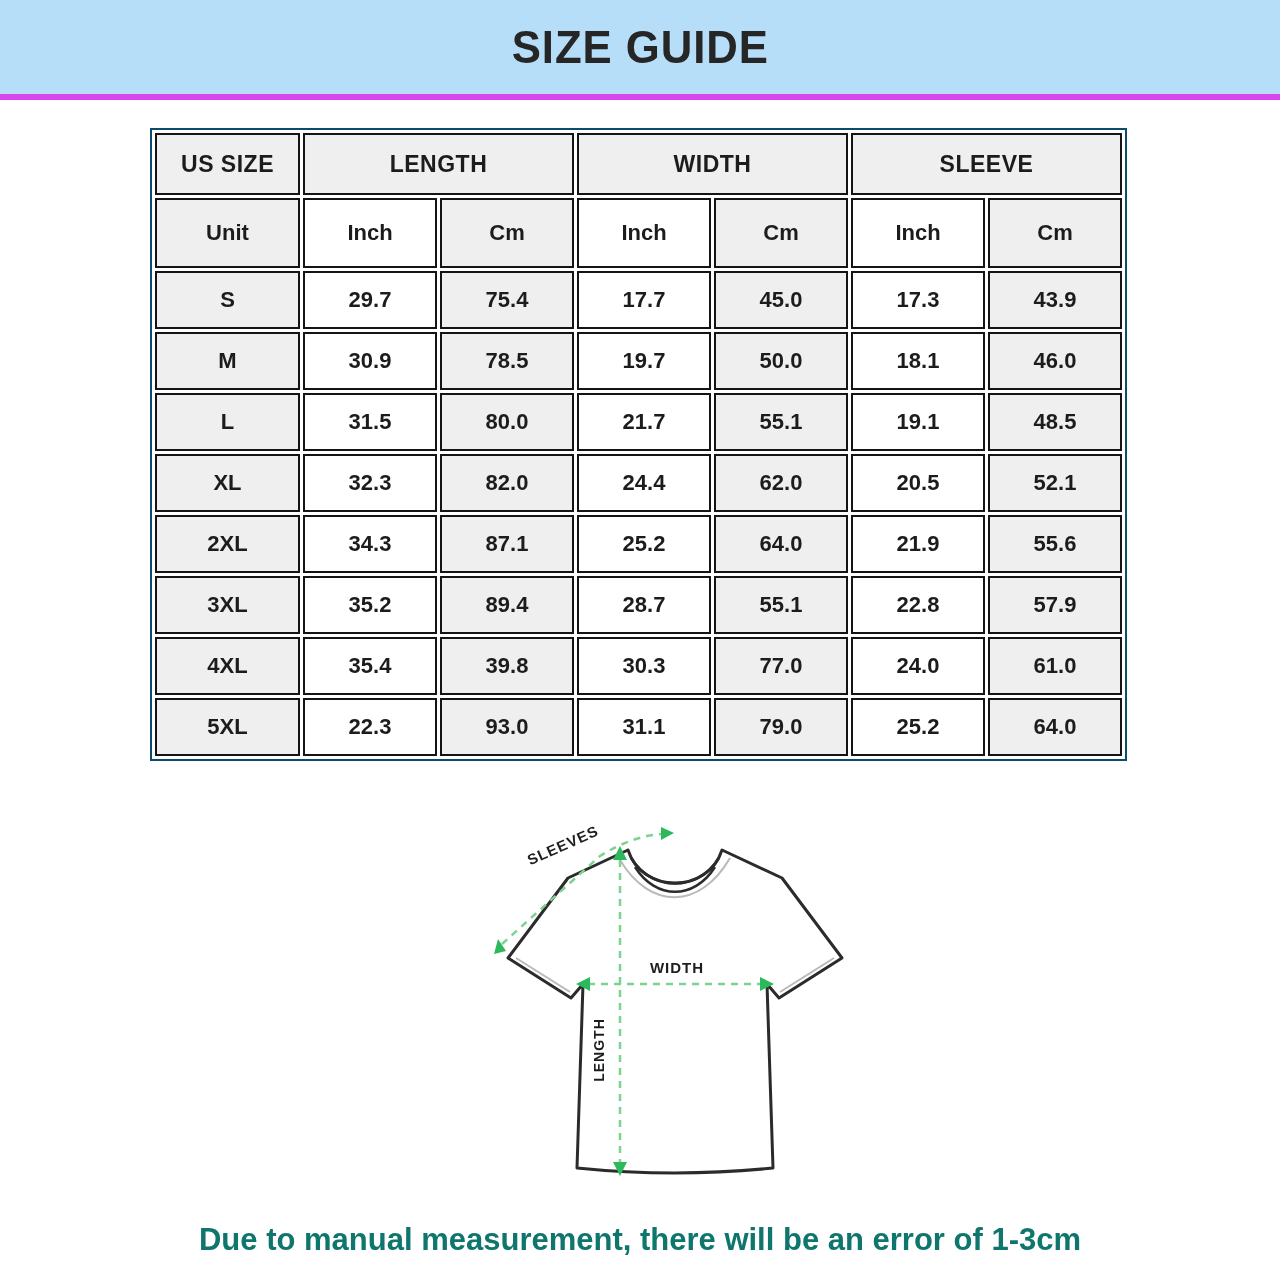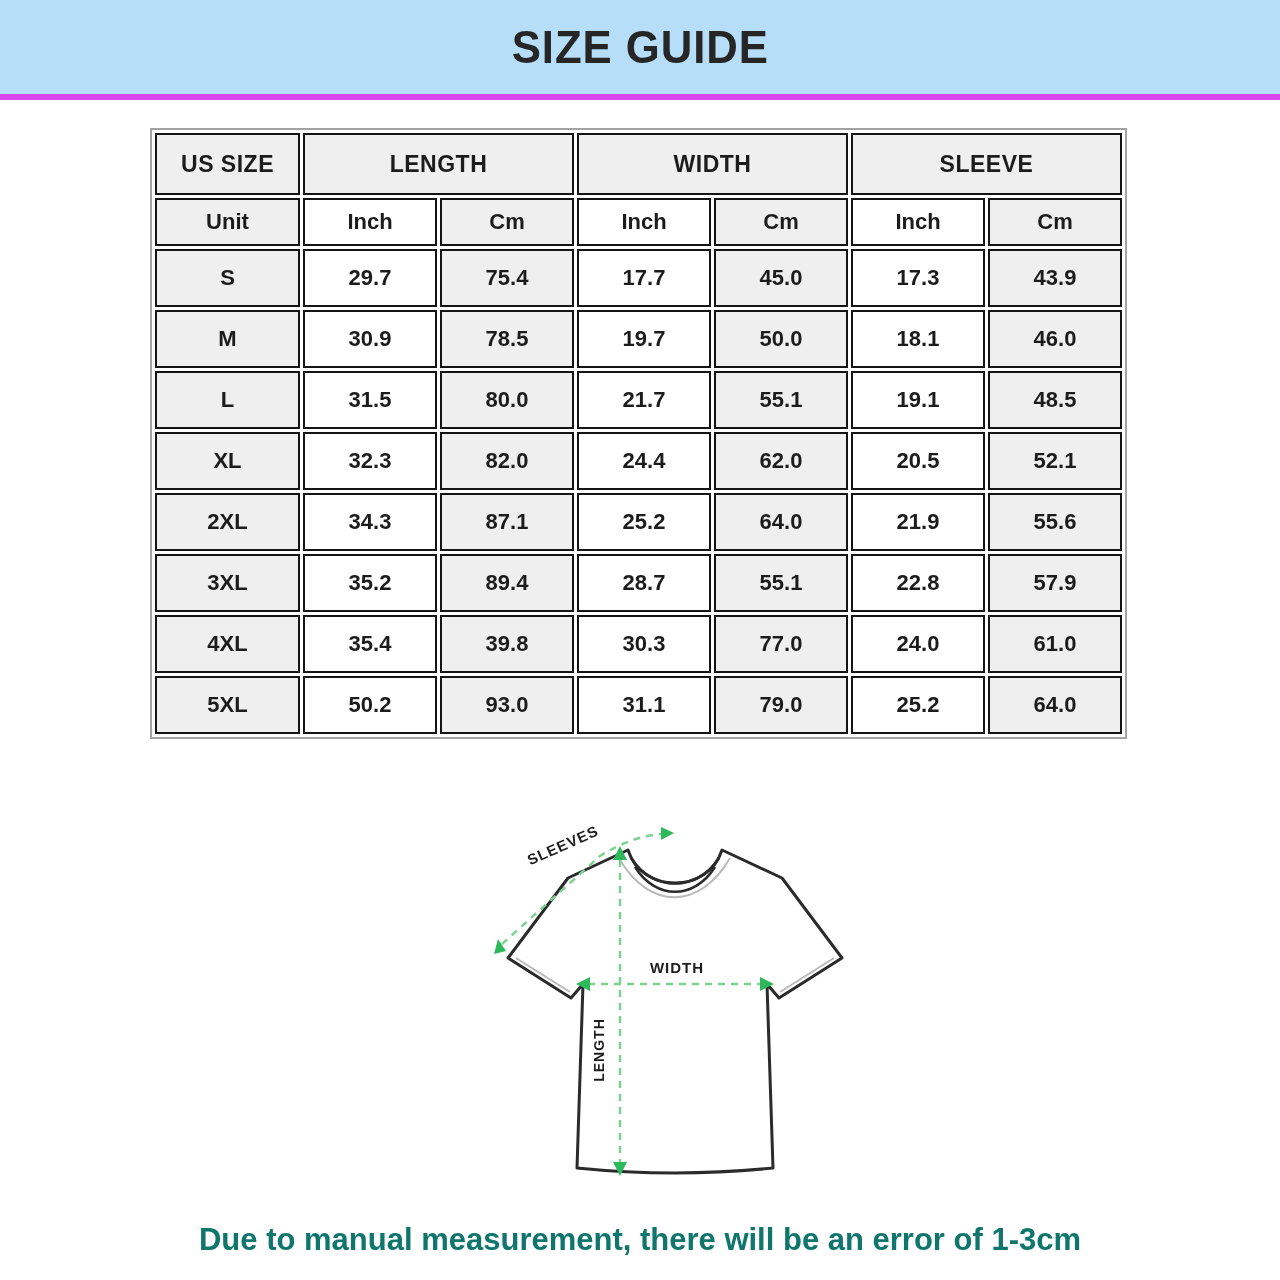--- a/index.html
+++ b/index.html
@@ -10,25 +10,25 @@
   
   .banner { position:absolute; left:0; top:0; width:1280px; height:100px;
     background:#b6def9; border-bottom:6px solid #d946ef;
     display:flex; align-items:center; justify-content:center; }
   .banner h1 { font-size:46px; font-weight:800; color:#262626; letter-spacing:1px;
     transform:scaleX(0.95); }
 
   
   .size-table { position:absolute; left:150px; top:128px; width:977px;
     border-collapse:separate; border-spacing:3px; background:#ffffff;
-    border:2px solid #a3a3a3; table-layout:fixed; }
+    border:2px solid #0c4a6e; table-layout:fixed; }
   .size-table th, .size-table td { border:2px solid #141414; text-align:center;
     vertical-align:middle; color:#1c1c1c; }
   .size-table .group-row th { height:62px; font-size:23px; font-weight:bold; letter-spacing:0.5px; }
-  .size-table .unit-row th { height:48px; font-size:22px; font-weight:bold; }
+  .size-table .unit-row th { height:70px; font-size:22px; font-weight:bold; }
   .size-table td { height:58px; font-size:22px; font-weight:bold; }
   .bg-g { background:#efefef; }
   .bg-w { background:#ffffff; }
   col.first { width:145px; }
 
   
   .diagram { position:absolute; left:470px; top:808px; width:420px; height:412px; }
 
   
   .note { position:absolute; left:0; top:1222px; width:1280px; text-align:center;
@@ -127,21 +127,21 @@
       <td class="bg-g">4XL</td>
       <td class="bg-w">35.4</td>
       <td class="bg-g">39.8</td>
       <td class="bg-w">30.3</td>
       <td class="bg-g">77.0</td>
       <td class="bg-w">24.0</td>
       <td class="bg-g">61.0</td>
     </tr>
     <tr>
       <td class="bg-g">5XL</td>
-      <td class="bg-w">50.2</td>
+      <td class="bg-w">22.3</td>
       <td class="bg-g">93.0</td>
       <td class="bg-w">31.1</td>
       <td class="bg-g">79.0</td>
       <td class="bg-w">25.2</td>
       <td class="bg-g">64.0</td>
     </tr>
   </tbody>
     </table>
 
   <svg class="diagram" viewBox="0 0 420 412" xmlns="http://www.w3.org/2000/svg">

